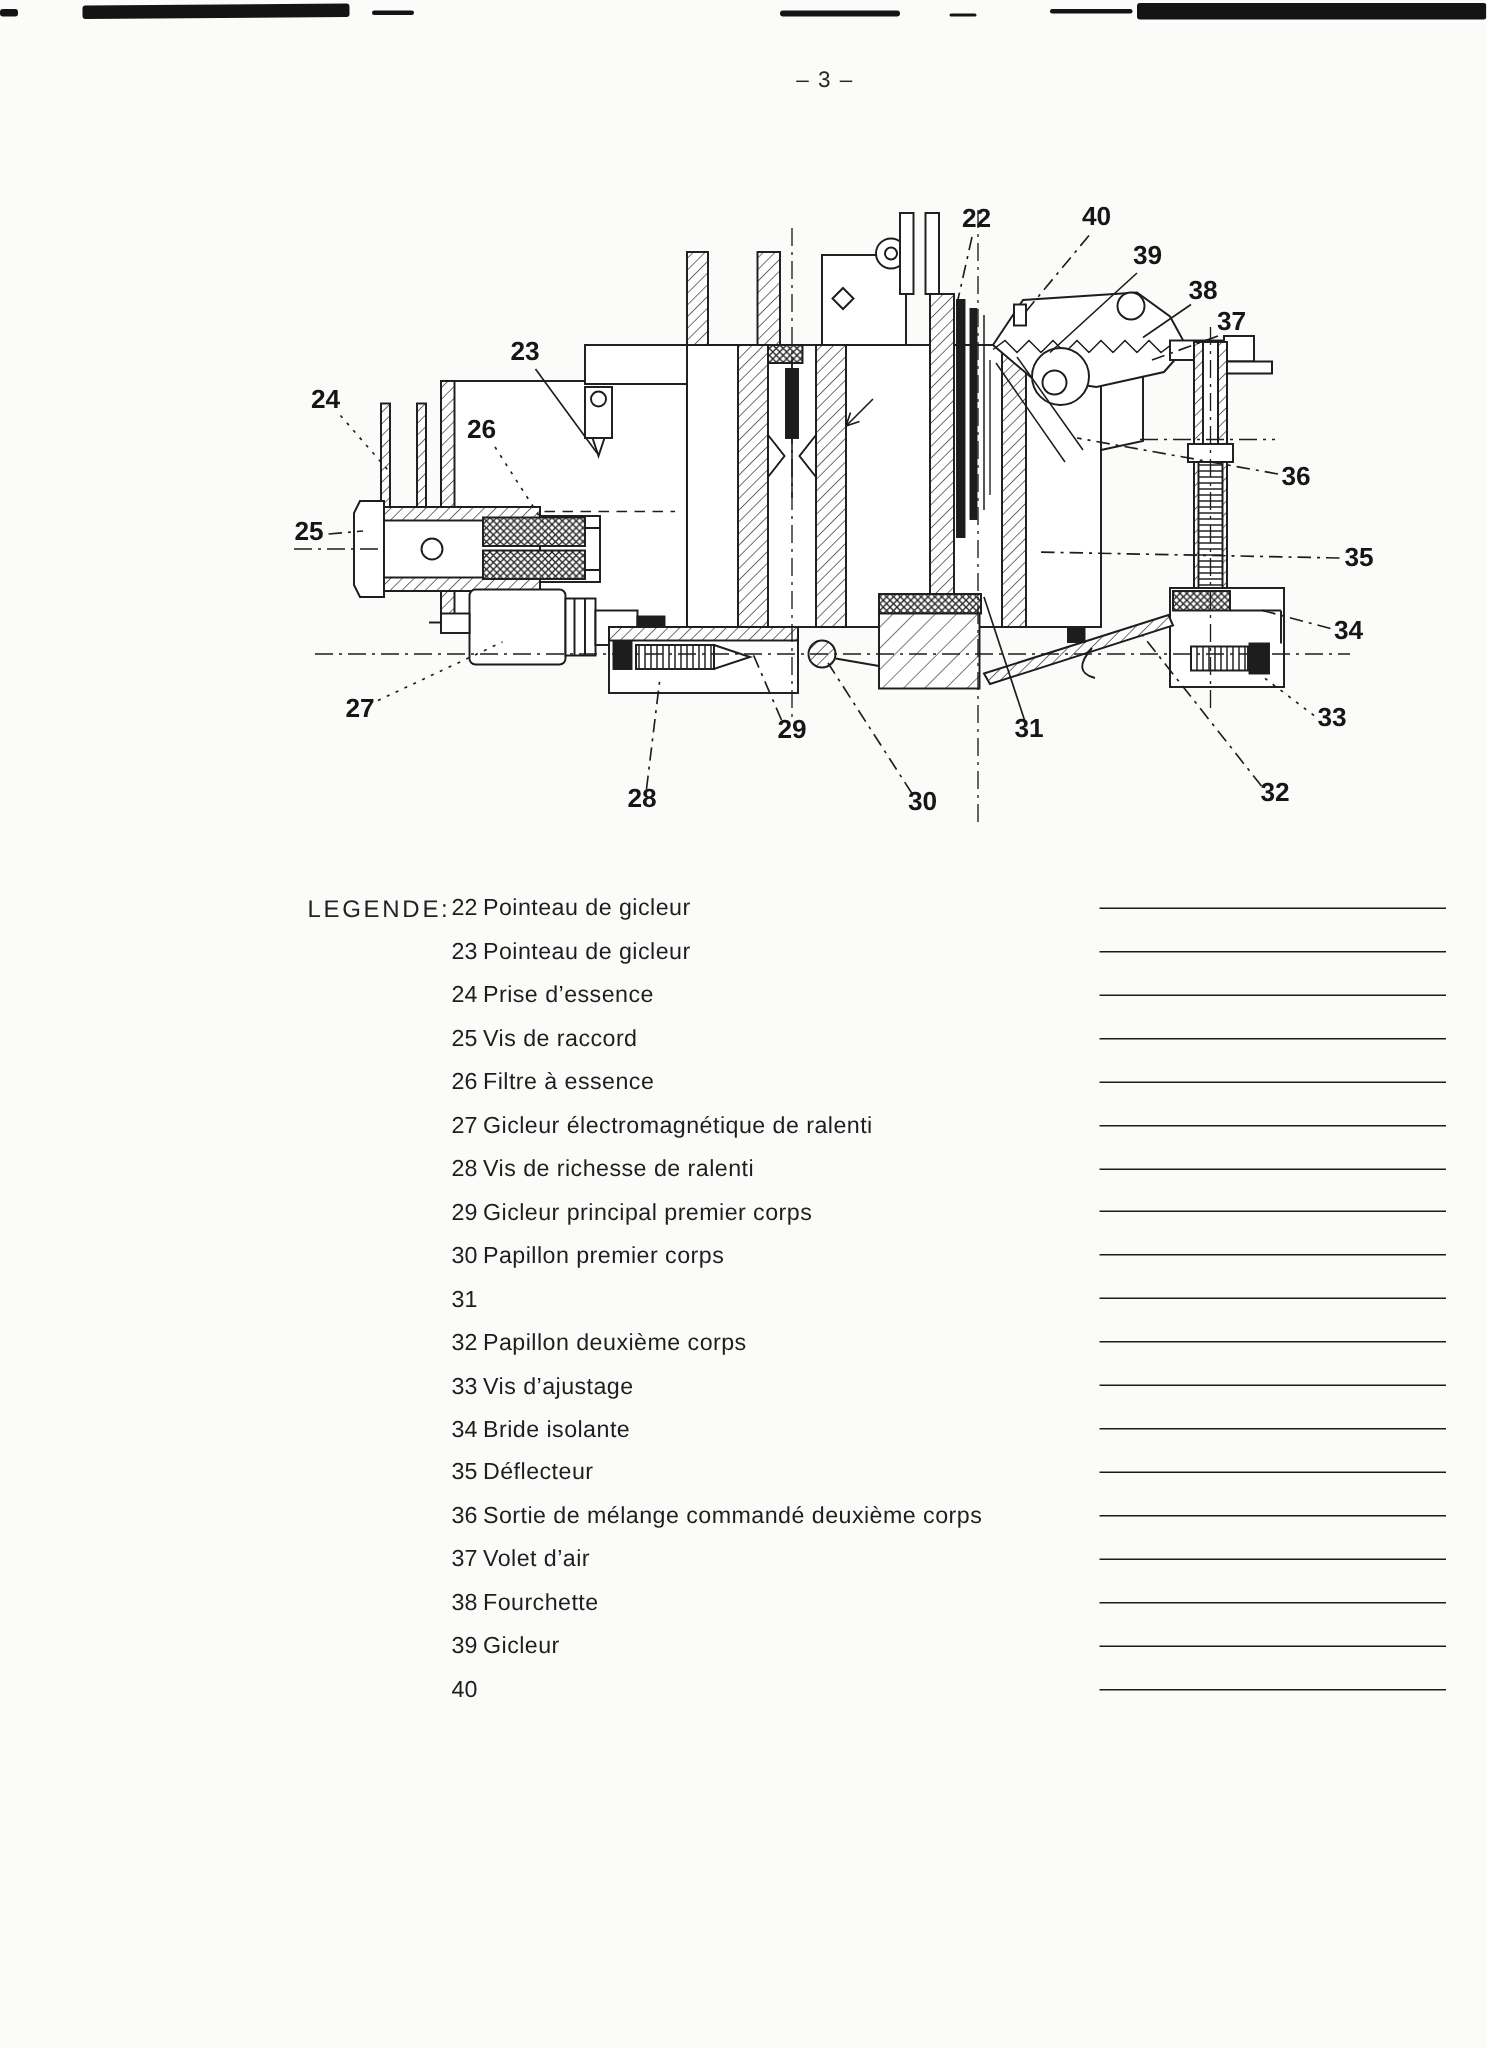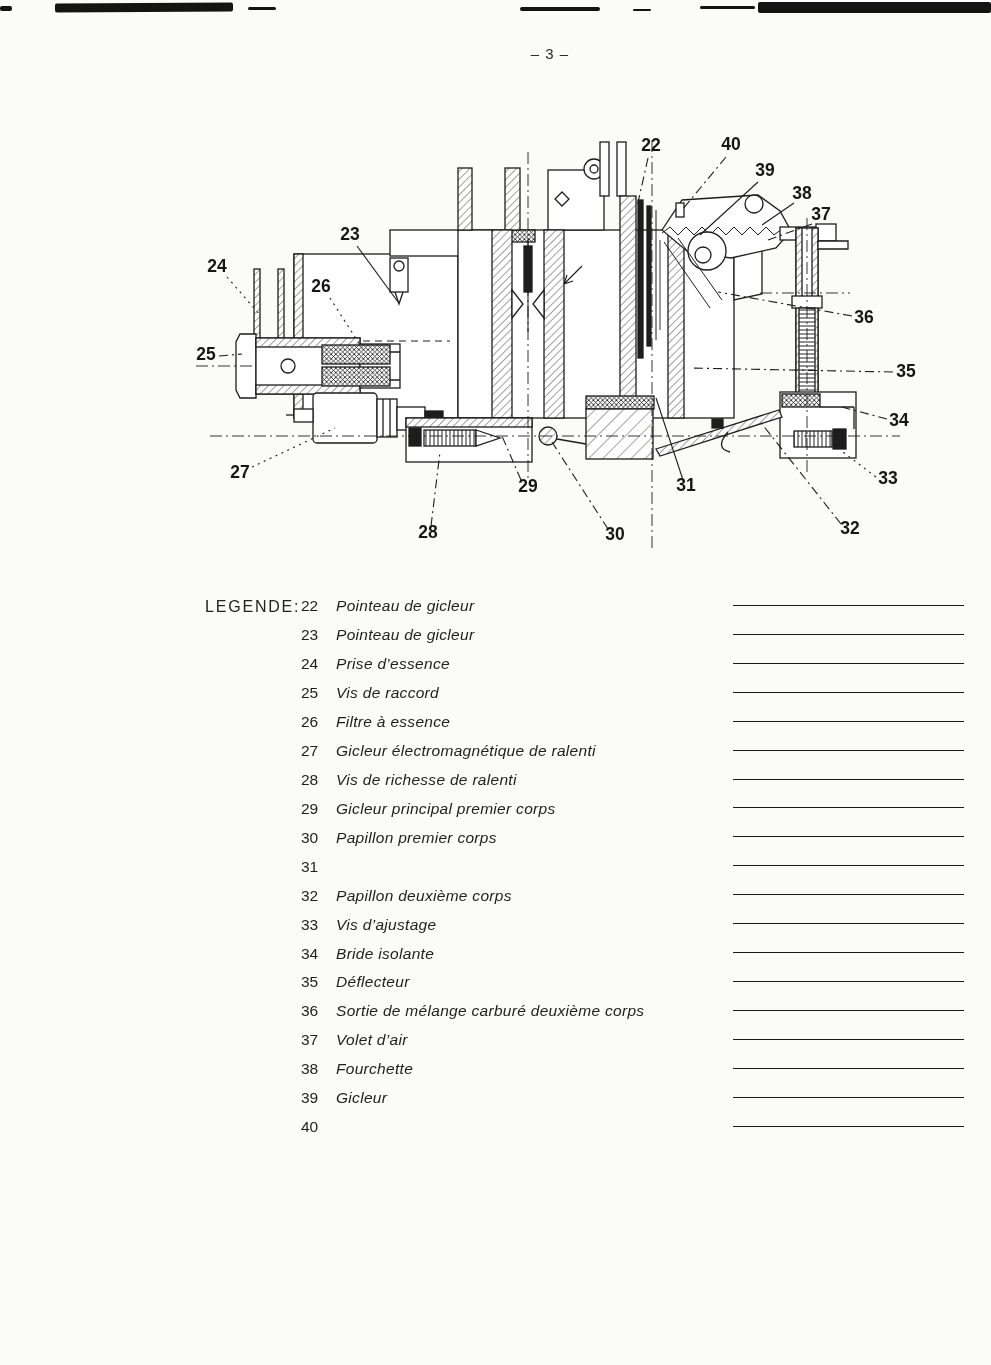--- a/index.html
+++ b/index.html
@@ -22,22 +22,22 @@
     position:absolute;left:167px;top:0;height:29px;line-height:29px;
     font-size:16px;letter-spacing:1.8px;color:#222;
   }
   .legend-rows{position:relative;}
   .legend-row{position:relative;height:28.93px;}
   .lnum{
     position:absolute;left:263px;width:34px;top:50%;transform:translateY(-50%);
     font-size:15.5px;color:#1e1e1e;
   }
   .ltext{
-    position:absolute;left:298px;top:50%;transform:translateY(-50%);
-    font-size:15.5px;color:#1e1e1e;letter-spacing:0.3px;white-space:nowrap;font-style:italic;
+    position:absolute;left:284px;top:50%;transform:translateY(-50%);
+    font-size:15.5px;color:#1e1e1e;letter-spacing:0.3px;white-space:nowrap;
   }
   .lrule{
     position:absolute;left:695px;width:231px;top:13px;height:0;
     border-top:1.7px solid #1b1b1b;
   }
 </style>
 </head>
 <body>
 
 <div class="page">
@@ -323,21 +323,21 @@
           <span class="ltext">Bride isolante</span>
           <span class="lrule"></span>
         </div>
         <div class="legend-row">
           <span class="lnum">35</span>
           <span class="ltext">Déflecteur</span>
           <span class="lrule"></span>
         </div>
         <div class="legend-row">
           <span class="lnum">36</span>
-          <span class="ltext">Sortie de mélange carburé deuxième corps</span>
+          <span class="ltext">Sortie de mélange commandé deuxième corps</span>
           <span class="lrule"></span>
         </div>
         <div class="legend-row">
           <span class="lnum">37</span>
           <span class="ltext">Volet d’air</span>
           <span class="lrule"></span>
         </div>
         <div class="legend-row">
           <span class="lnum">38</span>
           <span class="ltext">Fourchette</span>

